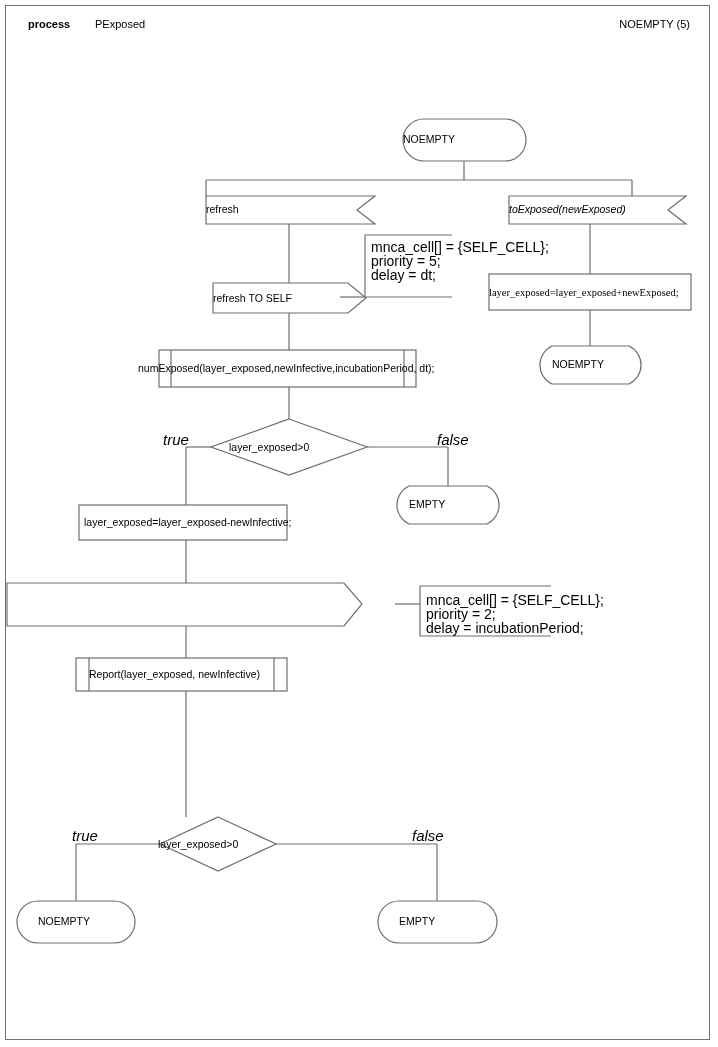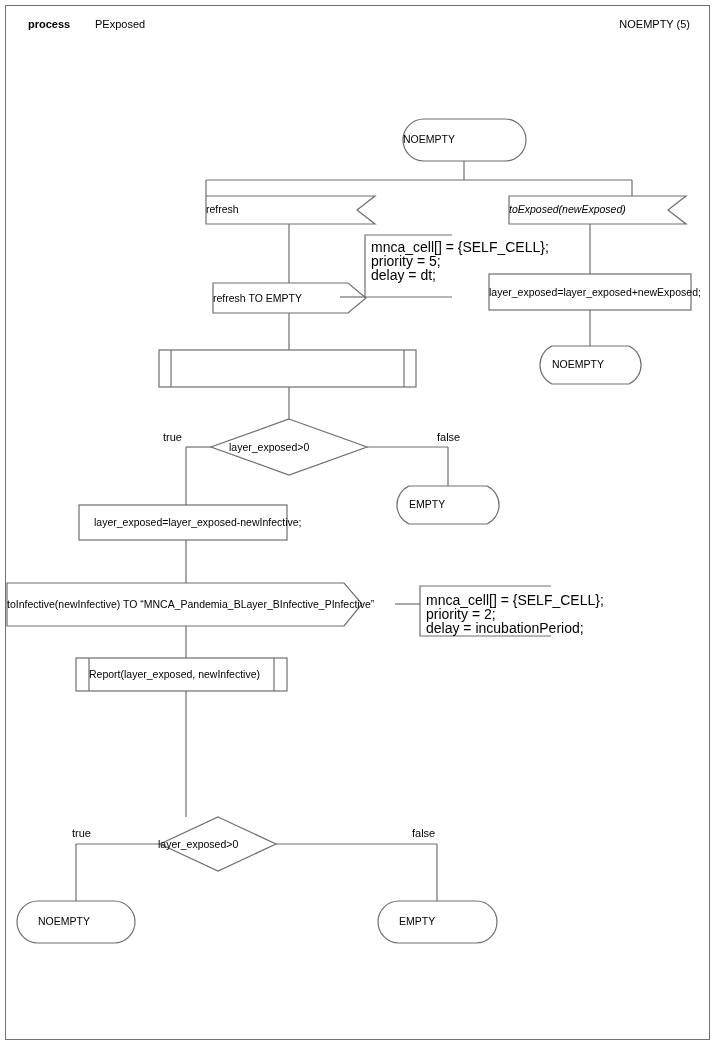--- a/index.html
+++ b/index.html
@@ -45,22 +45,23 @@
     position: absolute;
     font-size: 10.5px;
     white-space: nowrap;
     line-height: 13px;
   }
   .lbl.center {
     text-align: left;
   }
   .branch-lbl {
     position: absolute;
-    font-size: 11px;
+    font-size: 15px;
     white-space: nowrap;
+    font-style: italic;
   }
   .cmt {
     position: absolute;
     font-size: 14px;
     line-height: 14px;
     white-space: pre;
   }
 </style>
 </head>
 <body>
@@ -149,42 +150,42 @@
       <path d="M399,901 H476 A21,21 0 0 1 476,943 H399 A21,21 0 0 1 399,901 Z"></path>
     </g>
   </svg>
 
   <div class="lbl center" style="left:403px; top:133px; width:123px;">NOEMPTY</div>
 
   <div class="lbl center" style="left:206px; top:203px; width:151px;">refresh</div>
 
   <div class="lbl center" style="left:509px; top:203px; width:159px;font-style:italic;">toExposed(newExposed)</div>
 
-  <div class="lbl center" style="left:213px; top:292px; width:135px;">refresh TO EMPTY</div>
+  <div class="lbl center" style="left:213px; top:292px; width:135px;">refresh TO SELF</div>
 
   <div class="cmt" style="left:371px; top:240px;">mnca_cell[] = {SELF_CELL};
 priority = 5;
 delay = dt;</div>
 
-  <div class="lbl center" style="left:489px; top:286px; width:202px;">layer_exposed=layer_exposed+newExposed;</div>
+  <div class="lbl center" style="left:489px; top:286px; width:202px;font-family:Liberation Serif, serif;">layer_exposed=layer_exposed+newExposed;</div>
 
   <div class="lbl center" style="left:552px; top:358px; width:98px;">NOEMPTY</div>
 
+  <div class="lbl center" style="left:138px; top:362px; width:299px;">numExposed(layer_exposed,newInfective,incubationPeriod, dt);</div>
 
   <div class="lbl center" style="left:229px; top:441px; width:120px;">layer_exposed&gt;0</div>
 
   <div class="branch-lbl" style="left:163px; top:431px;">true</div>
 
   <div class="branch-lbl" style="left:437px; top:431px;">false</div>
 
   <div class="lbl center" style="left:409px; top:498px; width:99px;">EMPTY</div>
 
-  <div class="lbl center" style="left:94px; top:516px; width:220px;">layer_exposed=layer_exposed-newInfective;</div>
-
-  <div class="lbl center" style="left:7px; top:598px; width:337px;">toInfective(newInfective) TO “MNCA_Pandemia_BLayer_BInfective_PInfective”</div>
+  <div class="lbl center" style="left:84px; top:516px; width:220px;">layer_exposed=layer_exposed-newInfective;</div>
+
 
   <div class="cmt" style="left:426px; top:593px;">mnca_cell[] = {SELF_CELL};
 priority = 2;
 delay = incubationPeriod;</div>
 
   <div class="lbl center" style="left:89px; top:668px; width:160px;">Report(layer_exposed, newInfective)</div>
 
   <div class="lbl center" style="left:158px; top:838px; width:120px;">layer_exposed&gt;0</div>
 
   <div class="branch-lbl" style="left:72px; top:827px;">true</div>

